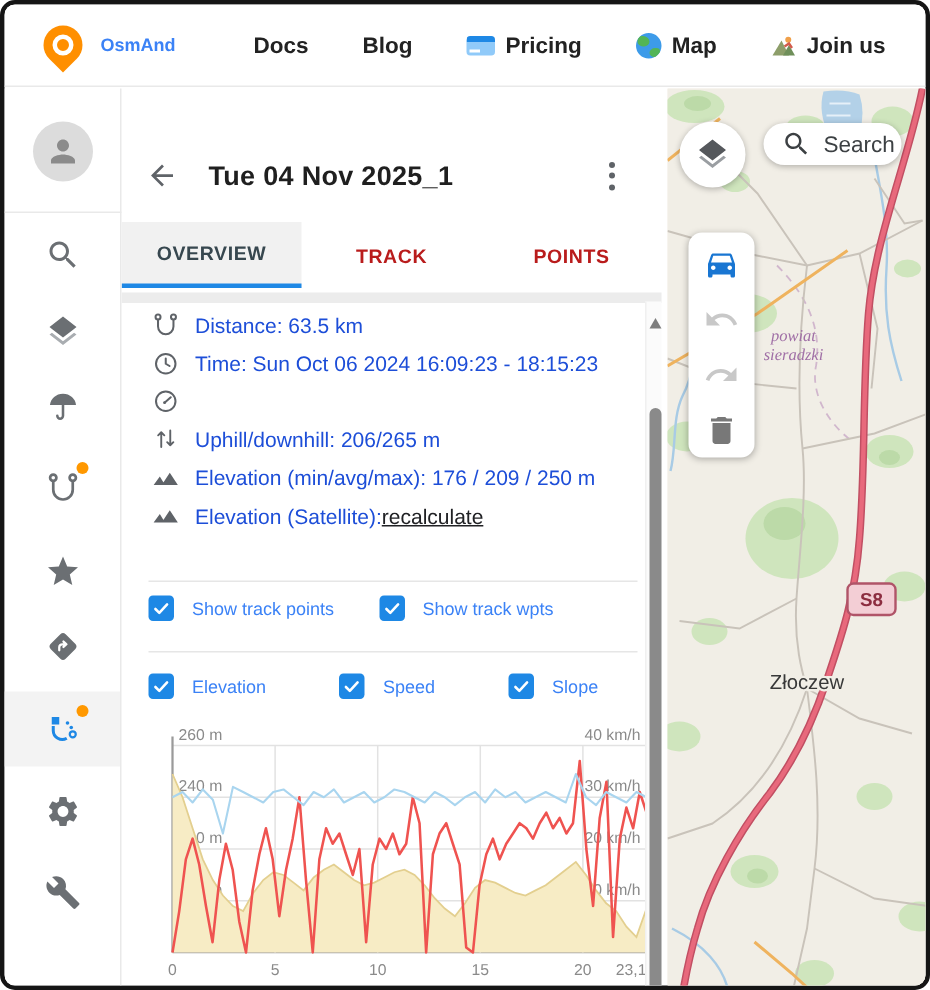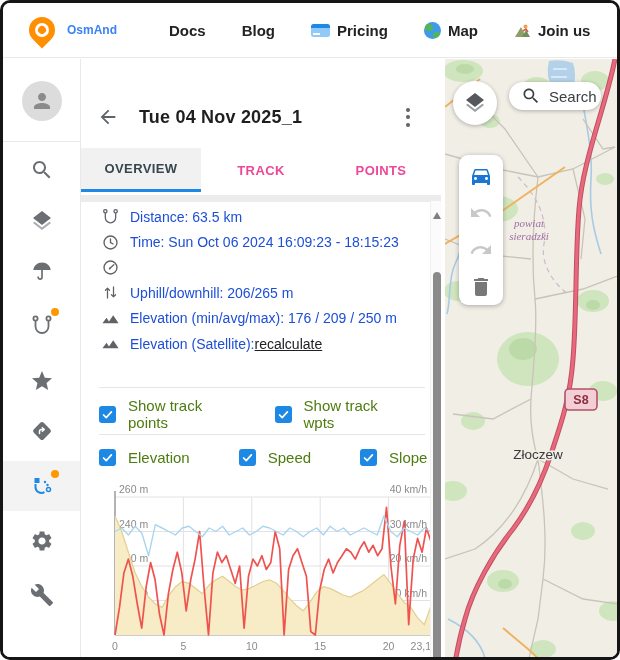--- a/index.html
+++ b/index.html
@@ -33,40 +33,40 @@
 
 
 .panel { position:absolute; top:56px; left:78px; width:360px; bottom:0; background:#fff; z-index:10;margin-top:28px; }
 .panel-header { position:absolute; top:0; left:0; right:0; height:60px; display:flex; align-items:center; }
 .back-btn { margin-left:16px; color:#5f6368; cursor:pointer; display:flex; }
 .back-btn svg { width:22px; height:22px; }
 .panel-title { font-size:18px; font-weight:600; color:#1f1f1f; margin-left:20px; flex:1; letter-spacing:.2px; }
 .kebab-btn { width:30px; display:flex; flex-direction:column; align-items:center; gap:3.5px; margin-right:18px; cursor:pointer; }
 .kebab-btn i { width:4px; height:4px; border-radius:50%; background:#5f6368; }
 .tabs { position:absolute; top:61px; left:0; right:0; height:44px; display:flex; }
-.tab { width:120px; display:flex; align-items:center; justify-content:center; font-size:13px; font-weight:700; letter-spacing:.4px; color:#ec4899; cursor:pointer; }
+.tab { width:120px; display:flex; align-items:center; justify-content:center; font-size:13px; font-weight:700; letter-spacing:.4px; color:#b91c1c; cursor:pointer; }
 .tab.active { color:#37474f; background:#f1f1f1; border-bottom:3px solid #1e88e5; }
 .tabs-shadow { position:absolute; top:108px; left:0; right:0; height:7px; background:#ececec; }
 
 .stats { position:absolute; top:117px; left:0; right:14px; }
 .stat-row { display:flex; align-items:center; height:25.4px; padding-left:20px; }
 .stat-row .sicon { width:19px; height:19px; color:#5f6368; margin-right:10px; flex:0 0 auto; }
 .stat-row .sicon svg { width:19px; height:19px; display:block; }
 .stat-text { font-size:14px; color:#1d4ed8; white-space:nowrap; }
 .stat-link { font-size:14px; color:#202124; text-decoration:underline; cursor:pointer; }
 
 .divider1 { position:absolute; top:300px; left:18px; width:326px; border-top:1px solid #e6e6e6; }
 .divider2 { position:absolute; top:347px; left:18px; width:326px; border-top:1px solid #e6e6e6; }
 .cbrow { position:absolute; left:18px; display:flex; align-items:center;gap:19px; }
 .cbrow1 { top:310px; gap:0; }
 .cbrow2 { top:362px; }
 .cb-item { display:flex; align-items:center; margin-right:30px; }
 .cb-box { width:17px; height:17px; border-radius:3px; background:#1e88e5; display:flex; align-items:center; justify-content:center; cursor:pointer; flex:0 0 auto; }
 .cb-box svg { width:13px; height:13px; }
-.cb-label { font-size:15px; color:#4d7c0f; margin-left:12px; }
+.cb-label { font-size:12px; color:#3b82f6; margin-left:12px; }
 
 .chart-wrap { position:absolute; top:398px; left:20px; }
 .chart-wrap svg { display:block; }
 
 .slider-wrap { position:absolute; top:583px; left:10px; width:336px; height:20px; }
 .slider-line { position:absolute; top:9px; left:8px; width:306px; height:3px; background:#2196f3; border-radius:2px; }
 .slider-handle { position:absolute; top:2px; left:0; width:16px; height:16px; border-radius:50%; background:#2aa14c; display:flex; align-items:center; justify-content:center; cursor:pointer; }
 .slider-handle::after { content:""; margin-left:2px; border-left:6px solid #fff; border-top:4px solid transparent; border-bottom:4px solid transparent; }
 .slider-end { position:absolute; top:3px; right:8px; width:13px; height:13px; cursor:pointer; }
 

